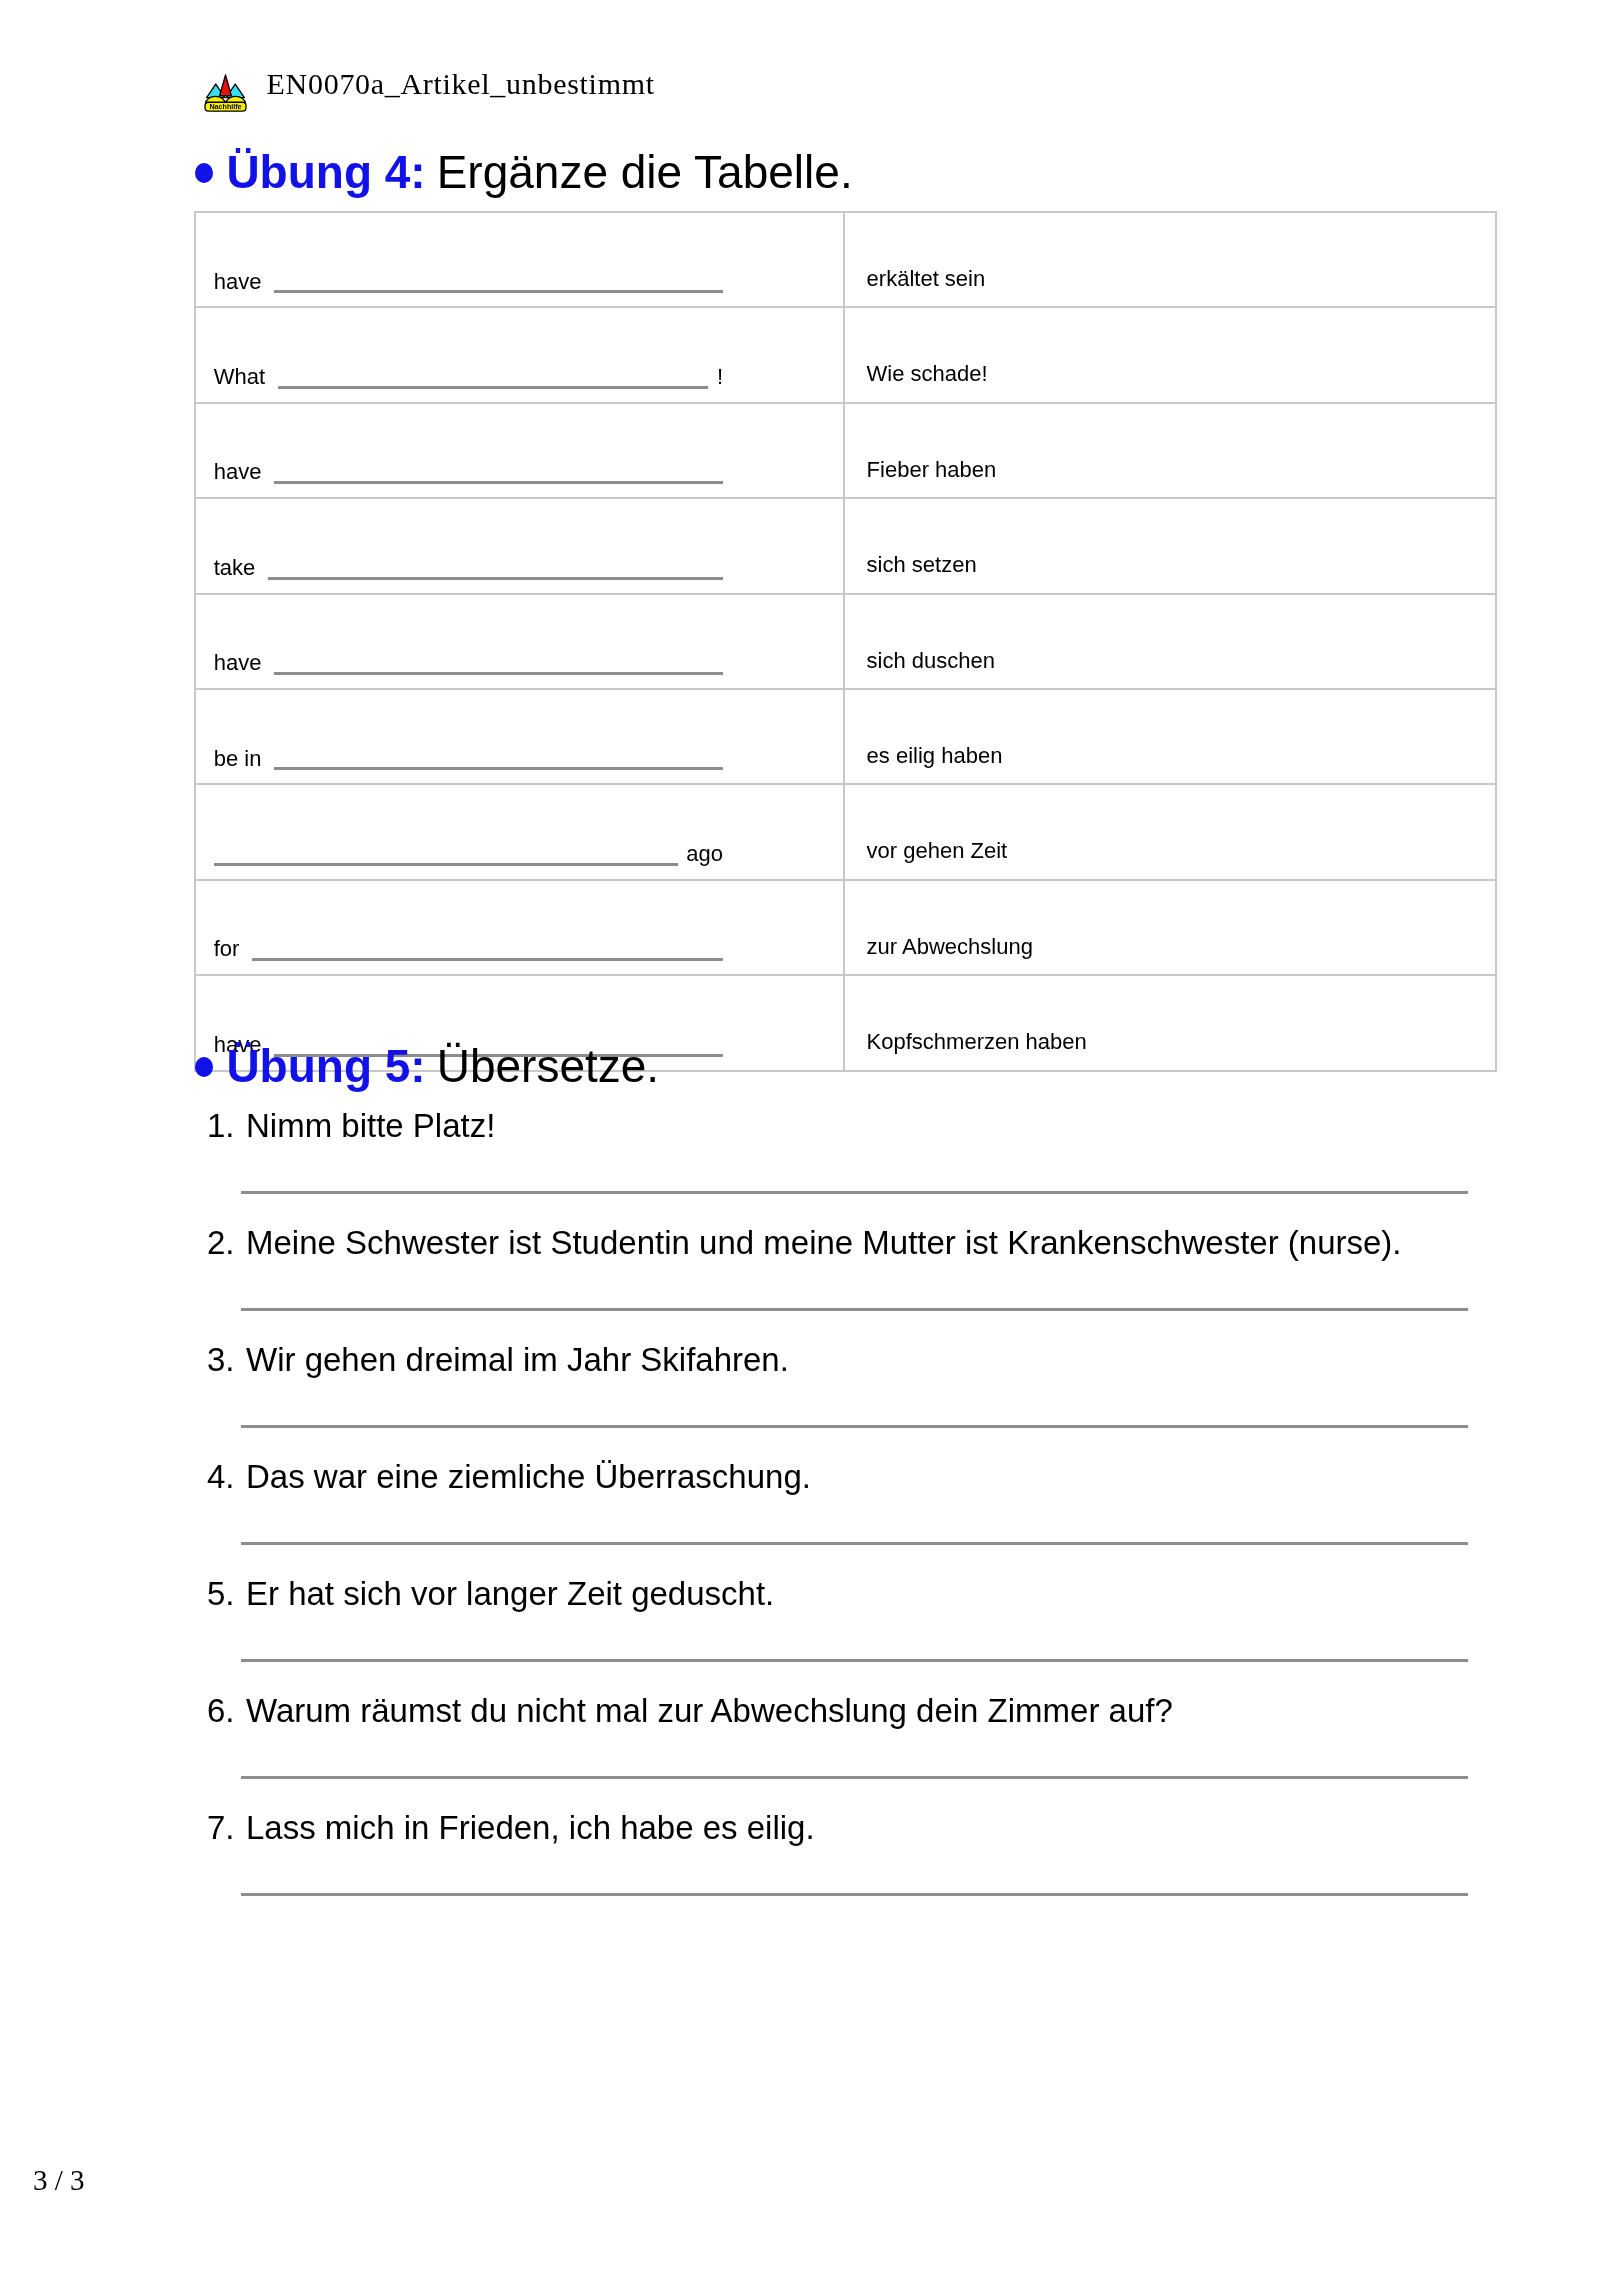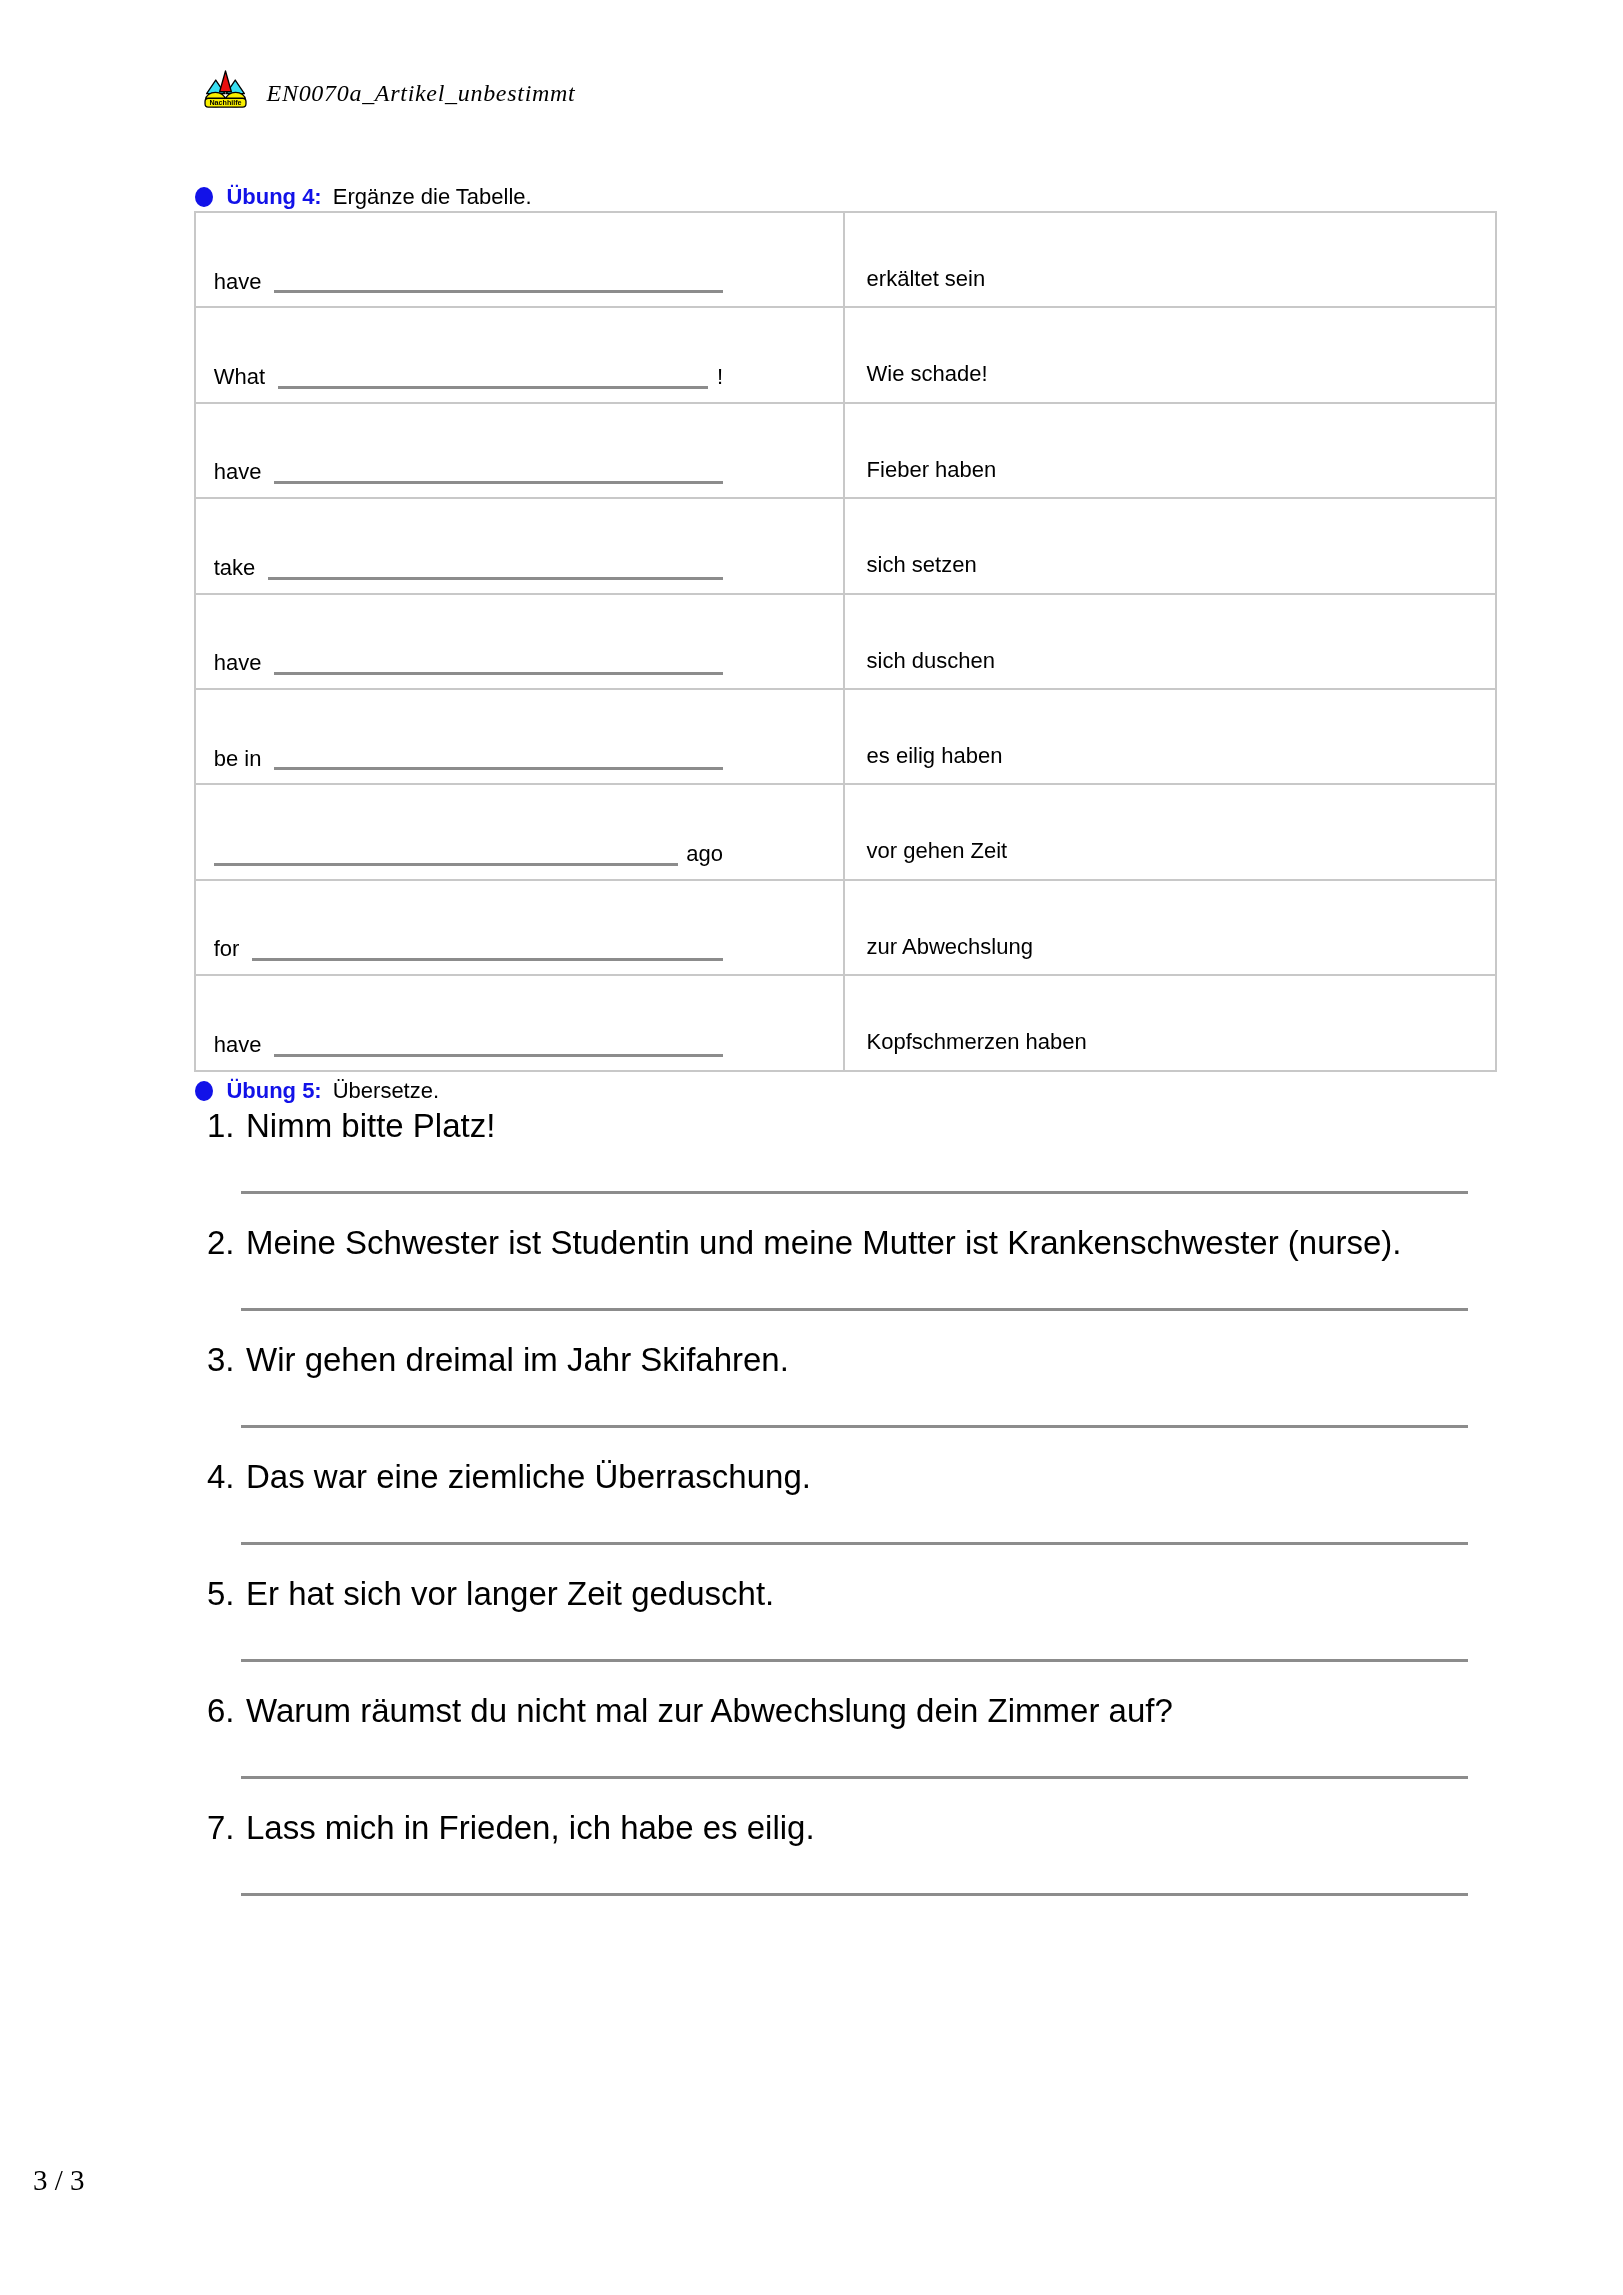--- a/index.html
+++ b/index.html
@@ -5,25 +5,25 @@
   html,body{margin:0;padding:0;background:#e8e8e8;}
   .page{
     position:relative;width:1623px;height:2295px;background:#ffffff;
     font-family:"Liberation Sans","DejaVu Sans",sans-serif;color:#000;
     overflow:hidden;margin:0 auto;padding-left:10px;
   }
   
   .doc-header{position:absolute;left:204px;top:69px;display:flex;align-items:flex-end;gap:19.6px;}
   .logo{width:43px;height:39px;flex:none;display:block;}
   .doc-title{
-    font-family:"Liberation Serif","DejaVu Serif",serif;font-style:italic;
-    font-size:24px;line-height:1;margin-bottom:3px;letter-spacing:0.7px;white-space:nowrap;
-  }
-  
-  .section-heading{position:absolute;display:flex;align-items:center;font-size:22px;line-height:41px;white-space:nowrap;margin-top:24px;}
+    font-family:"Liberation Serif","DejaVu Serif",serif;
+    font-size:30px;line-height:1;margin-bottom:13px;letter-spacing:0.7px;white-space:nowrap;
+  }
+  
+  .section-heading{position:absolute;display:flex;align-items:center;font-size:46px;line-height:41px;white-space:nowrap;}
   #ex4-heading{left:195px;top:152px;}
   #ex5-heading{left:195px;top:1046px;}
   .bullet{width:17.7px;height:20px;border-radius:50%;background:#1212e8;margin-right:13.7px;flex:none;}
   .ex-label{color:#1212e8;font-weight:700;}
   .ex-instr{margin-left:11px;font-weight:400;}
   
   .vocab-table{
     position:absolute;left:194px;top:211px;width:1274px;
     border-collapse:collapse;table-layout:fixed;font-size:22px;
   }

